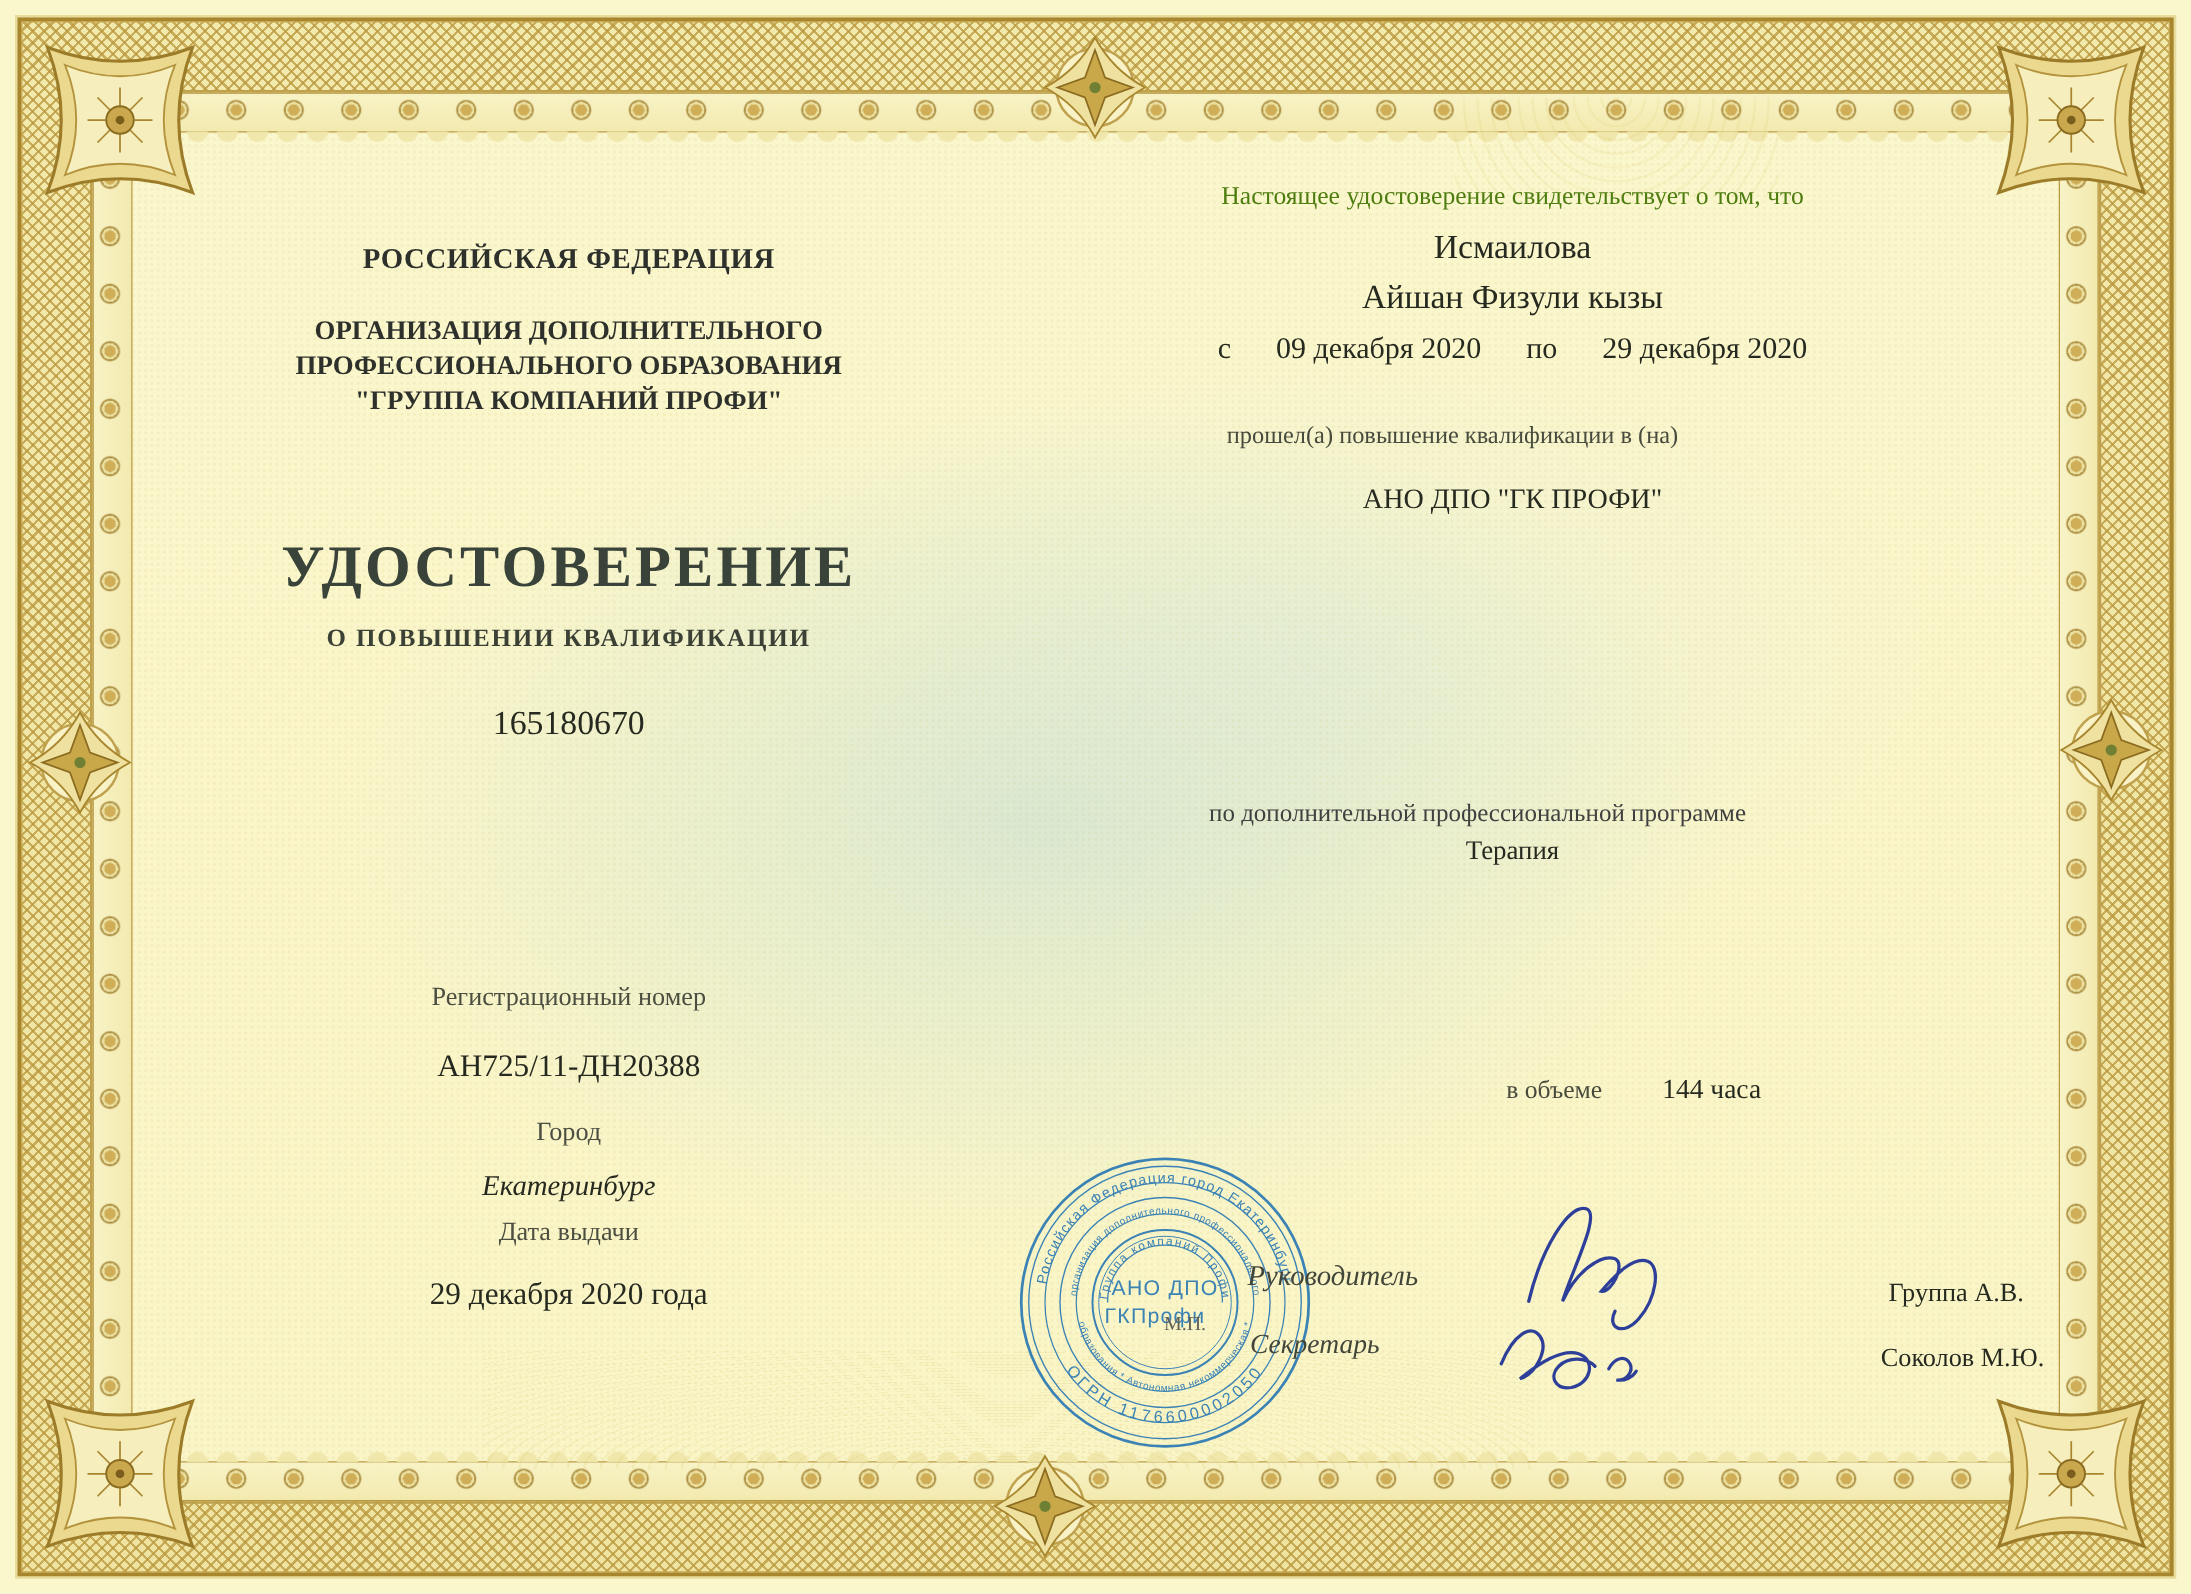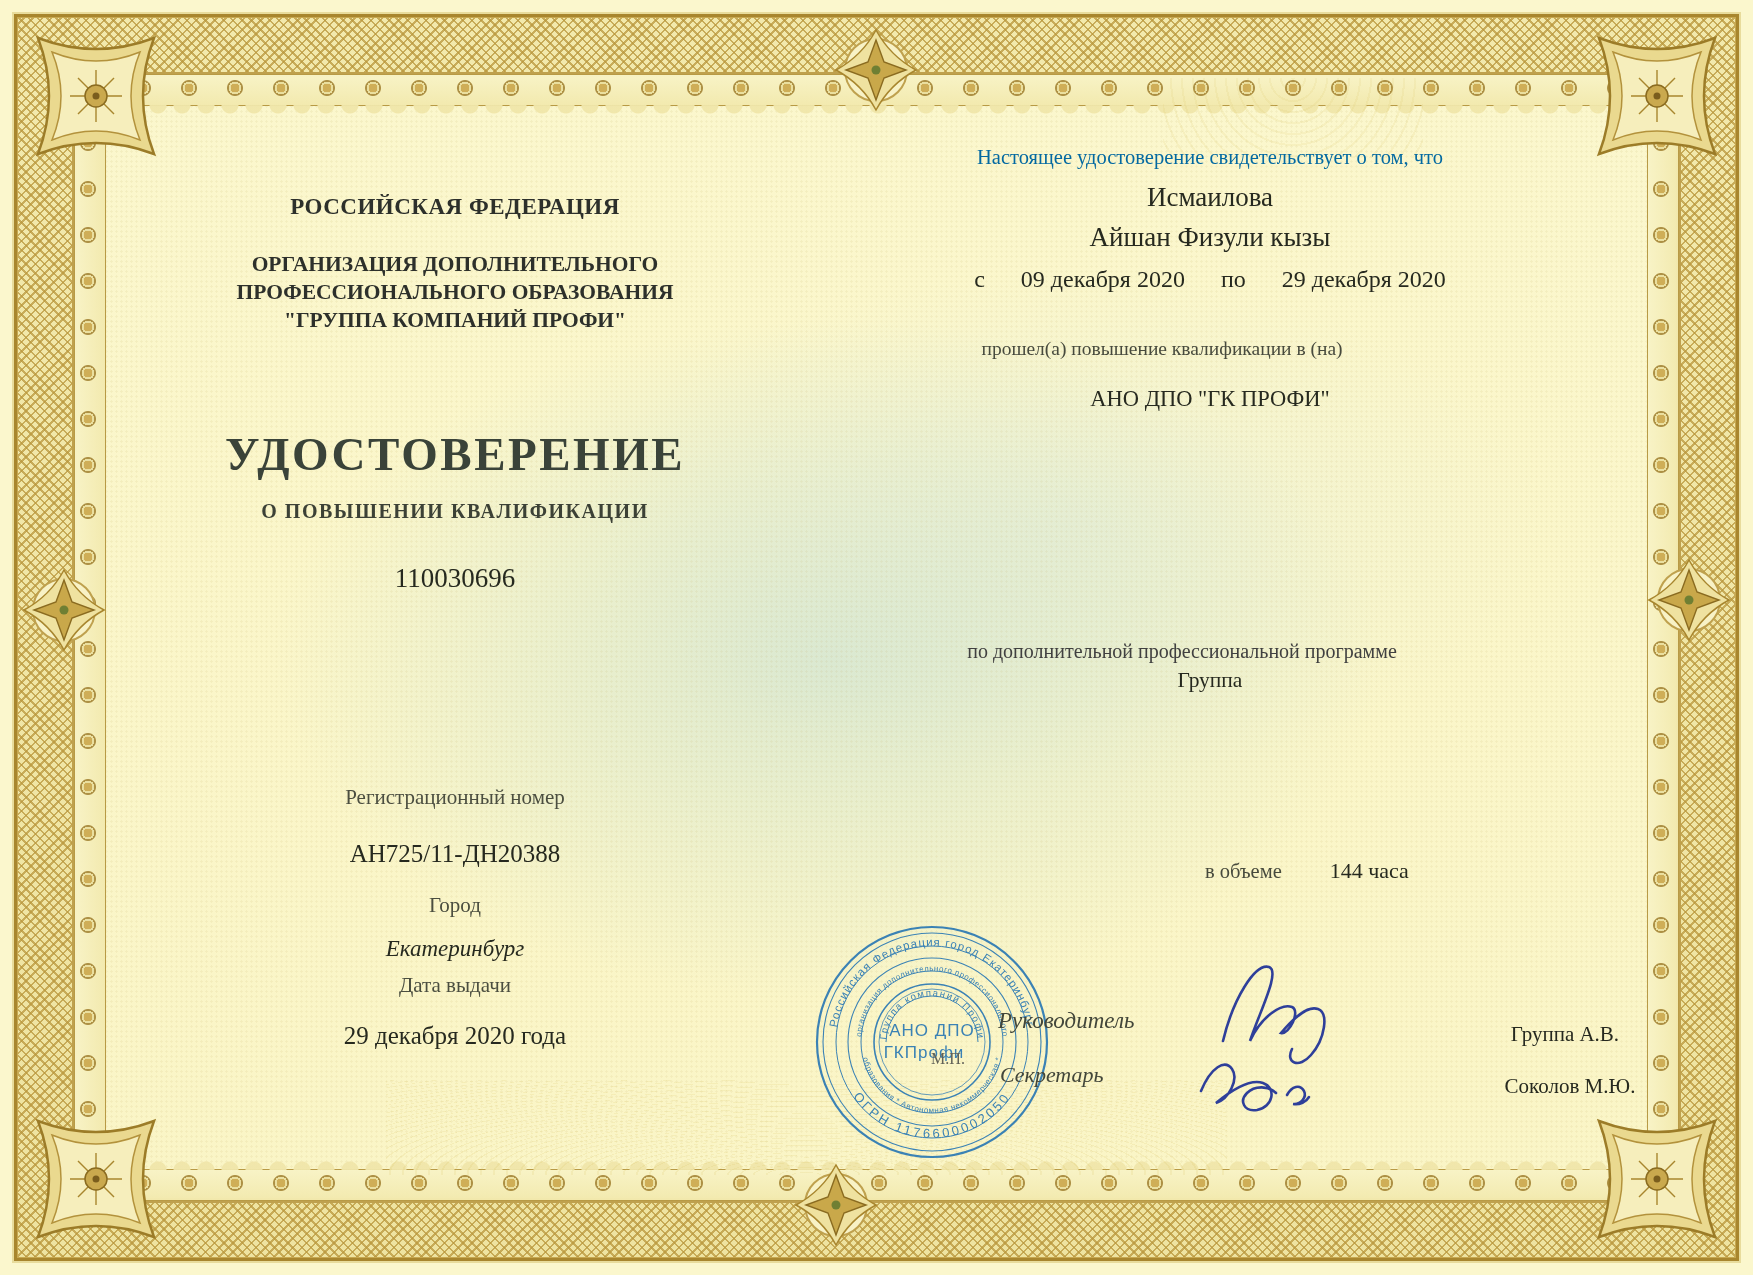--- a/index.html
+++ b/index.html
@@ -76,21 +76,21 @@
   .title{top:427px;font-size:47px;letter-spacing:2.5px;color:#3a4339;font-weight:bold;}
   .subtitle{top:500px;font-size:20px;letter-spacing:1.5px;font-weight:bold;color:#3c4136;}
   .blanknum{top:563px;font-size:27px;}
   .dockind{top:674px;font-size:32px;}
   .reglabel{top:785px;font-size:21px;}
   .regnum{top:840px;font-size:25px;}
   .citylabel{top:893px;font-size:21px;}
   .cityval{top:936px;font-size:23px;font-style:italic;}
   .datelabel{top:973px;font-size:21px;}
   .dateval{top:1022px;font-size:25px;text-align:center;}
-  .intro{top:146px;font-size:20.5px;color:#0369a1;}
+  .intro{top:146px;font-size:20.5px;color:#4d7c0f;}
   .holder1{top:182px;font-size:27px;}
   .holder2{top:222px;font-size:27px;}
   .period{top:266px;font-size:24px;display:flex;justify-content:center;gap:36px;}
   .passed{top:338px;font-size:19.5px;color:#474a3d;transform:translateX(-48px);}
   .orgshort{top:386px;font-size:22.5px;}
   .programlabel{top:640px;font-size:20px;color:#404040;transform:translateX(-28px);}
   .programname{top:668px;font-size:21.5px;}
   .volume{left:1205px;top:858px;display:flex;gap:48px;align-items:baseline;}
   .volume .vlabel{font-size:20.5px;color:#474a3d;}
   .volume .vval{font-size:22px;color:#26291f;}
@@ -164,41 +164,41 @@
     </svg>
 
   <div class="tl lcol country caps">РОССИЙСКАЯ ФЕДЕРАЦИЯ</div>
   <div class="tl lcol orgblock caps">
     <div>ОРГАНИЗАЦИЯ ДОПОЛНИТЕЛЬНОГО</div>
     <div>ПРОФЕССИОНАЛЬНОГО ОБРАЗОВАНИЯ</div>
     <div>"ГРУППА КОМПАНИЙ ПРОФИ"</div>
   </div>
   <div class="tl lcol title">УДОСТОВЕРЕНИЕ</div>
   <div class="tl lcol subtitle">О ПОВЫШЕНИИ КВАЛИФИКАЦИИ</div>
-  <div class="tl lcol blanknum dark">110030696</div>
+  <div class="tl lcol blanknum dark">165180670</div>
   <div class="tl lcol reglabel label">Регистрационный номер</div>
   <div class="tl lcol regnum dark">АН725/11-ДН20388</div>
   <div class="tl lcol citylabel label">Город</div>
   <div class="tl lcol cityval dark">Екатеринбург</div>
   <div class="tl lcol datelabel label">Дата выдачи</div>
   <div class="tl lcol dateval dark">29 декабря 2020 года</div>
 
   <div class="tl rcol intro">Настоящее удостоверение свидетельствует о том, что</div>
   <div class="tl rcol holder1 dark">Исмаилова</div>
   <div class="tl rcol holder2 dark">Айшан Физули кызы</div>
   <div class="tl rcol period dark">
     <span>с</span>
     <span>09 декабря 2020</span>
     <span>по</span>
     <span>29 декабря 2020</span>
   </div>
   <div class="tl rcol passed">прошел(а) повышение квалификации в (на)</div>
   <div class="tl rcol orgshort dark">АНО ДПО "ГК ПРОФИ"</div>
   <div class="tl rcol programlabel">по дополнительной профессиональной программе</div>
-  <div class="tl rcol programname dark">Группа</div>
+  <div class="tl rcol programname dark">Терапия</div>
   <div class="tl volume">
     <span class="vlabel">в объеме</span>
     <span class="vval">144 часа</span>
   </div>
 
   <svg class="stampbox" viewBox="0 0 250 250">
     <g transform="translate(125,125)" fill="none" stroke="#2b79b4">
       <circle r="115" stroke-width="2.2"></circle>
       <circle r="109" stroke-width="1.1"></circle>
       <circle r="84" stroke-width="1.1"></circle>

